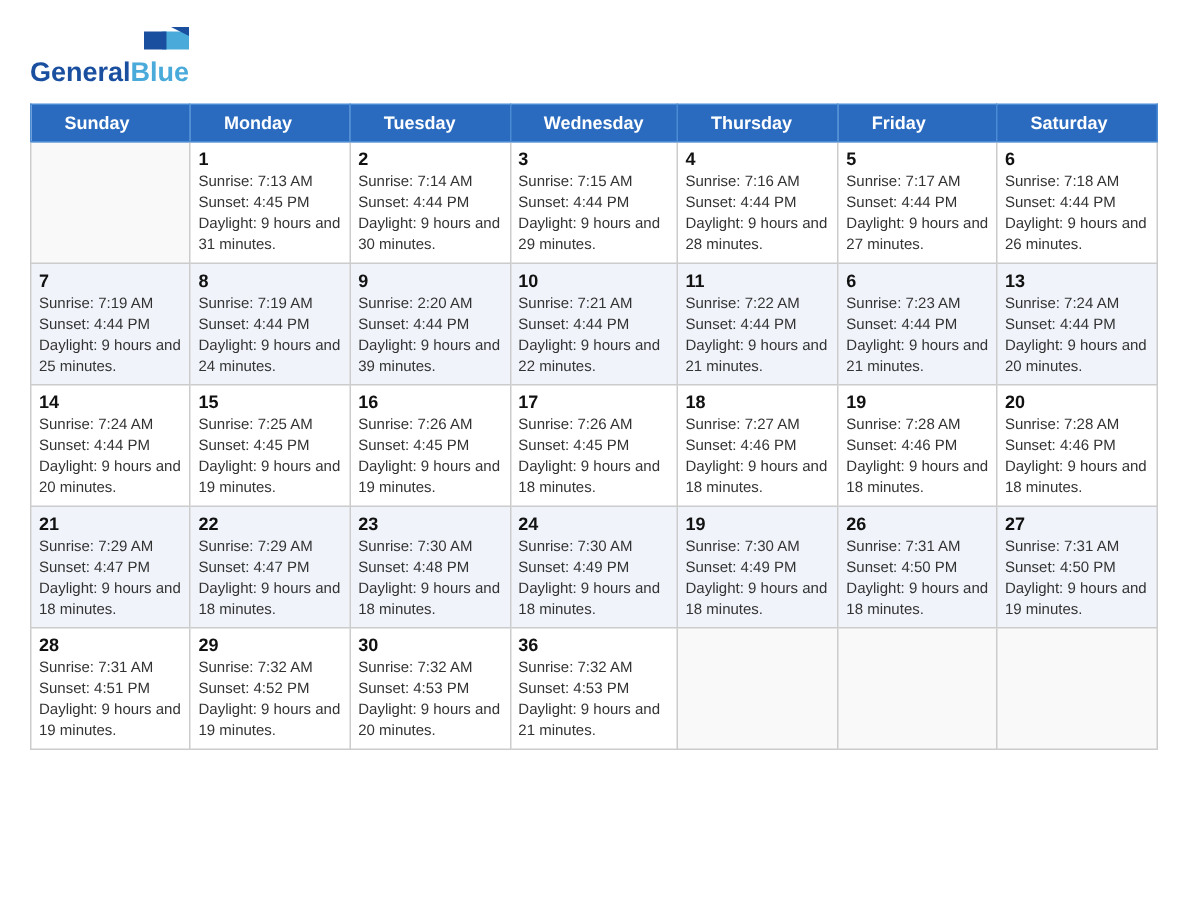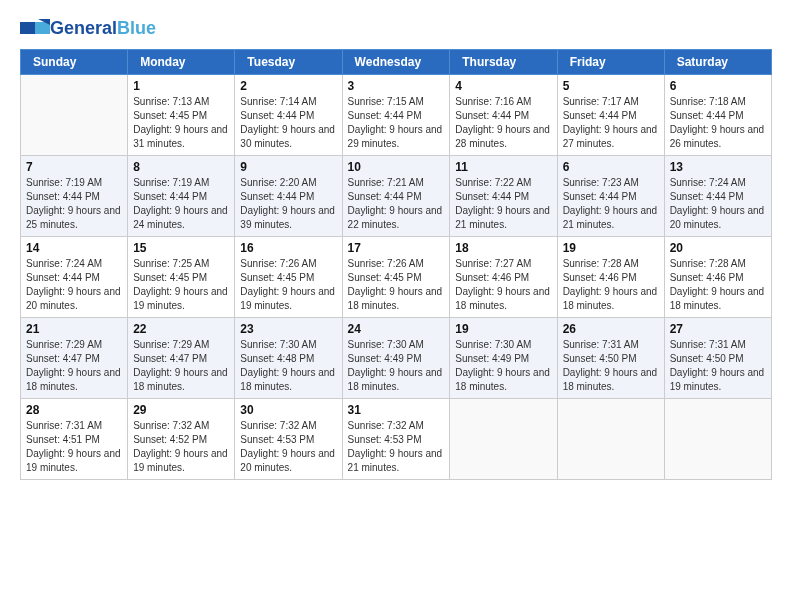--- a/index.html
+++ b/index.html
@@ -17,21 +17,21 @@
       padding: 18px 20px 10px 20px;
     }
     .header {
       display: flex;
       justify-content: space-between;
       align-items: flex-start;
       margin-bottom: 10px;
     }
     .logo {
       display: flex;
-      flex-direction: row;
+      flex-direction: column;
       align-items: flex-end;
     }
     .logo-icon {
       width: 30px;
       height: 18px;
       margin-bottom: 2px;
     }
     .title-block {
       text-align: right;
     }
@@ -47,21 +47,21 @@
     }
     .calendar {
       width: 100%;
       border-collapse: collapse;
       font-size: 10.5px;
     }
     .calendar th {
       background: #2a6bbf;
       color: #fff;
       text-align: left;
-      padding: 5px 12px;
+      padding: 5px 22px;
       font-size: 12px;
       font-weight: bold;
       border: 1px solid #4a8bd4;
       margin-top: 21px;
     }
     .calendar td {
       vertical-align: top;
       border: 1px solid #ccc;
       padding: 4px 5px;
       width: 108px;
@@ -370,21 +370,21 @@
           </td>
           <td>
             <div class="day-num">30</div>
             <div class="day-info">
               <div>Sunrise: 7:32 AM</div>
               <div>Sunset: 4:53 PM</div>
               <div>Daylight: 9 hours and 20 minutes.</div>
             </div>
           </td>
           <td>
-            <div class="day-num">31</div>
+            <div class="day-num">36</div>
             <div class="day-info">
               <div>Sunrise: 7:32 AM</div>
               <div>Sunset: 4:53 PM</div>
               <div>Daylight: 9 hours and 21 minutes.</div>
             </div>
           </td>
           <td class="empty-cell"></td>
           <td class="empty-cell"></td>
           <td class="empty-cell"></td>
         </tr>

